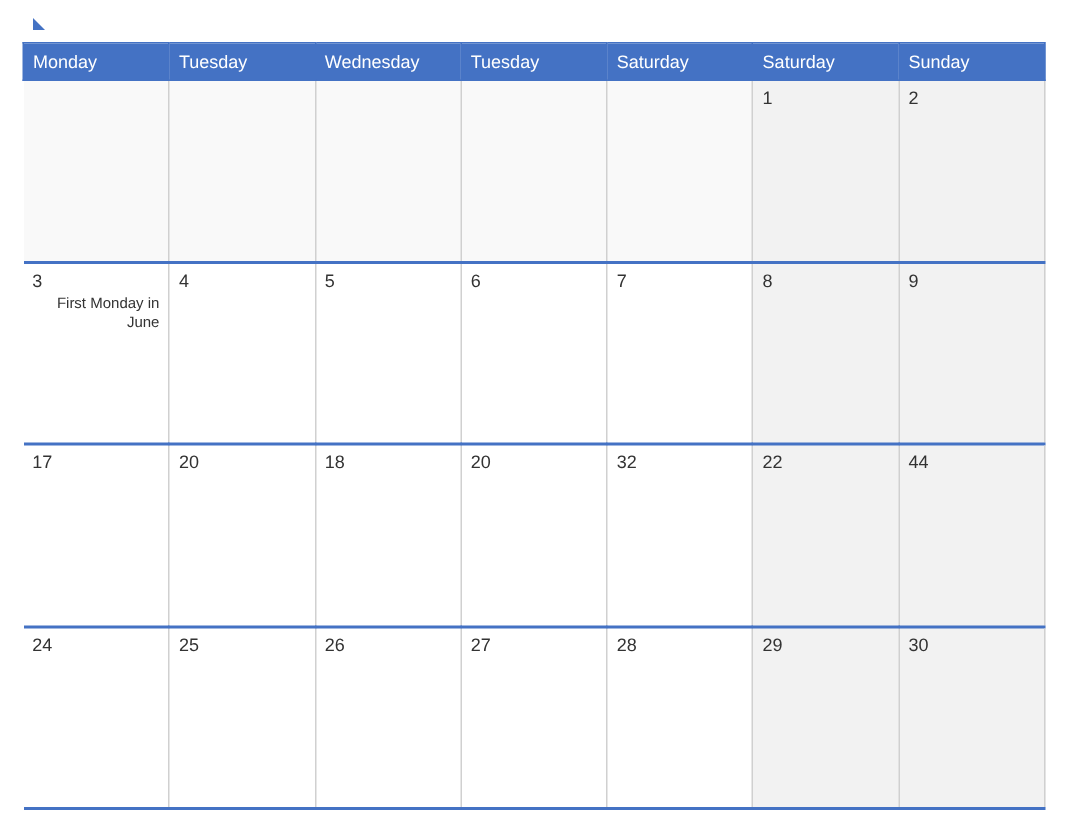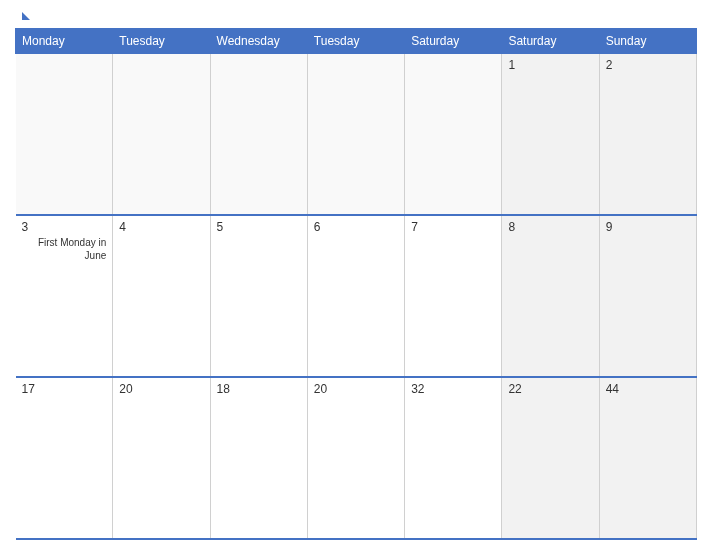--- a/index.html
+++ b/index.html
@@ -199,15 +199,38 @@
           <td>
             <span class="day-number">32</span>
           </td>
           <td>
             <span class="day-number">22</span>
           </td>
           <td>
             <span class="day-number">44</span>
           </td>
         </tr>
+        <tr>
+          <td>
+            <span class="day-number">24</span>
+          </td>
+          <td>
+            <span class="day-number">25</span>
+          </td>
+          <td>
+            <span class="day-number">26</span>
+          </td>
+          <td>
+            <span class="day-number">27</span>
+          </td>
+          <td>
+            <span class="day-number">28</span>
+          </td>
+          <td>
+            <span class="day-number">29</span>
+          </td>
+          <td>
+            <span class="day-number">30</span>
+          </td>
+        </tr>
       </tbody>
   </table>
 </div>
 
 </body></html>

